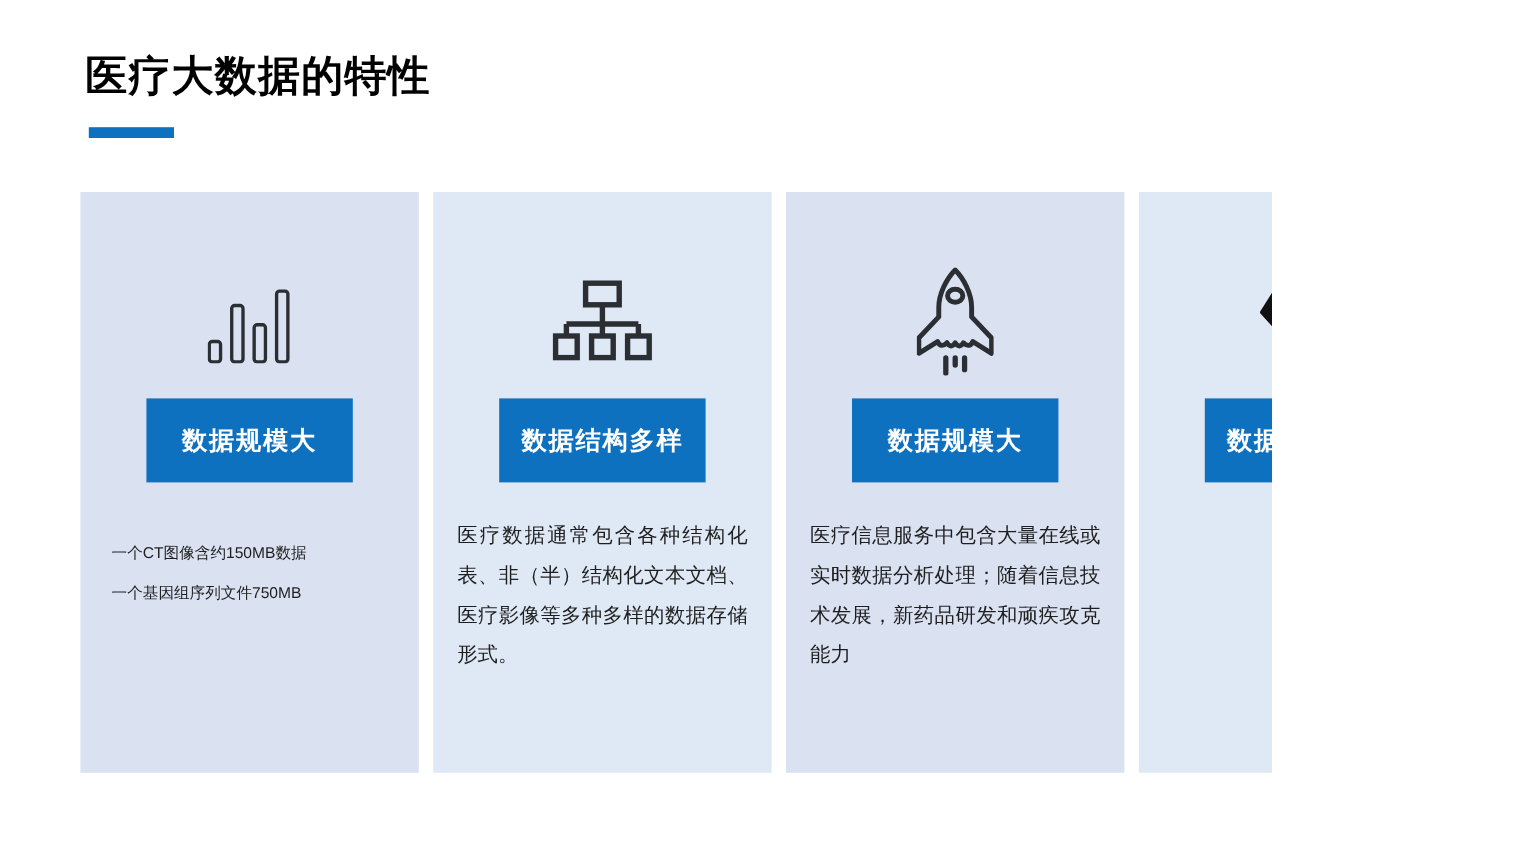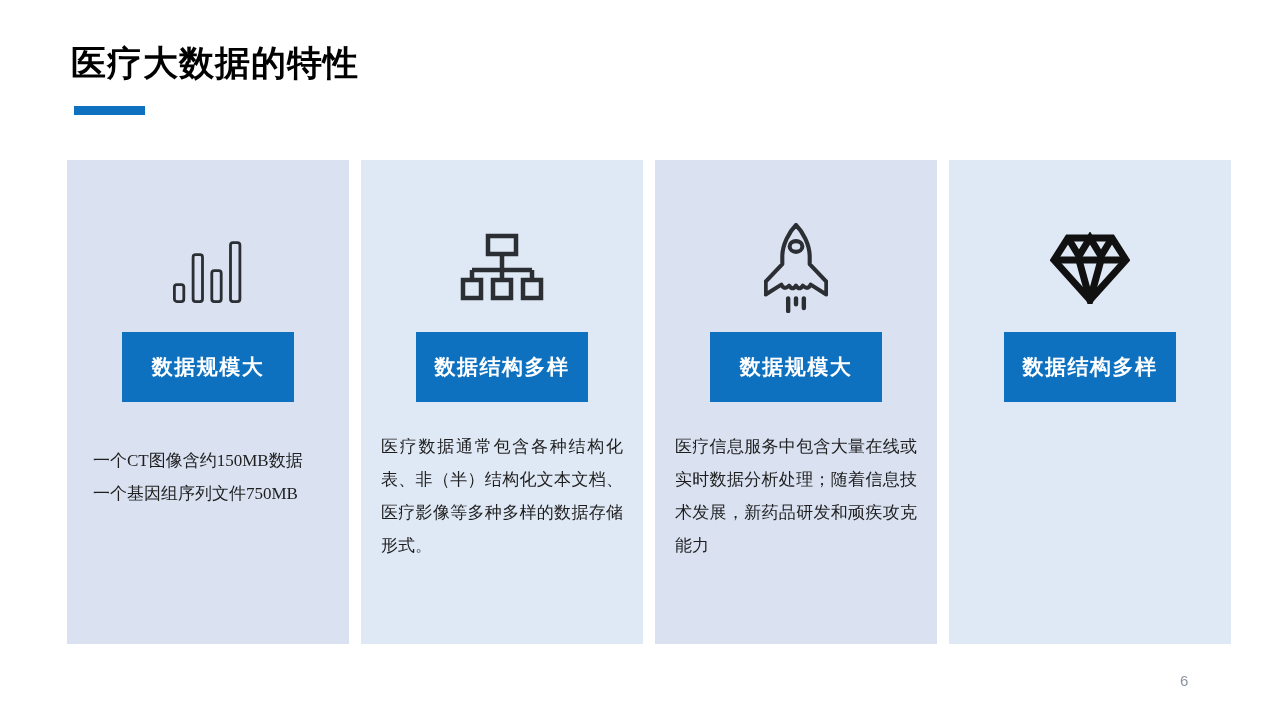--- a/index.html
+++ b/index.html
@@ -1,30 +1,30 @@
 <!DOCTYPE html>
 <html style="--accent: #0e71c0; --card-a: #dae2f2; --card-b: #dfe9f5; --icon: #2b2e33; --text: #1e1e1e; --pagenum: #8b93a2;"><head>
 <meta charset="utf-8">
 <style>
   html,body { margin:0; padding:0; background:#ffffff; }
   .slide {
-    position:relative; width:1280px; height:720px; background:#ffffff;
+    position:relative; width:1060px; height:720px; background:#ffffff;
     font-family:"Liberation Sans", sans-serif; overflow:hidden;border-radius:21px;
   }
   .title {
     position:absolute; left:71px; top:40px;
     font-size:35px; font-weight:800; color:#000000; letter-spacing:1px;
   }
   .title-underline {
     position:absolute; left:74px; top:106px; width:71px; height:9px;
     background:var(--accent);
   }
   .cards {
     position:absolute; left:67px; top:160px; width:1164px; height:484px;
-    display:flex; gap:12px;font-family:Liberation Serif, serif;
+    display:flex; gap:12px;
   }
   .card { flex:1; display:flex; flex-direction:column; align-items:center; }
   .card:nth-child(odd)  { background:var(--card-a); }
   .card:nth-child(even) { background:var(--card-b); }
   .icon-wrap {
     height:88px; margin-top:64px;
     display:flex; align-items:center; justify-content:center;
     color:var(--icon);
   }
   .icon-wrap.diamond { color:#111111; }
@@ -34,21 +34,21 @@
     display:flex; align-items:center; justify-content:center;
     border:none; cursor:pointer;
   }
   .body-text {
     margin-top:28px; padding:0 20px; align-self:stretch;
     font-size:17px; line-height:33px; color:var(--text);
     text-align:justify;
   }
   .line-list {
     margin-top:42px; padding:0 6px 0 26px; align-self:stretch;
-    font-size:17px; line-height:33px; color:var(--text);
+    font-size:13px; line-height:33px; color:var(--text);
     white-space:nowrap;
   }
   .line-list span { display:block; }
   .page-number {
     position:absolute; left:1180px; top:672px;
     font-size:15px; color:var(--pagenum);
   }
   svg { display:block; }
 </style>
 </head>

